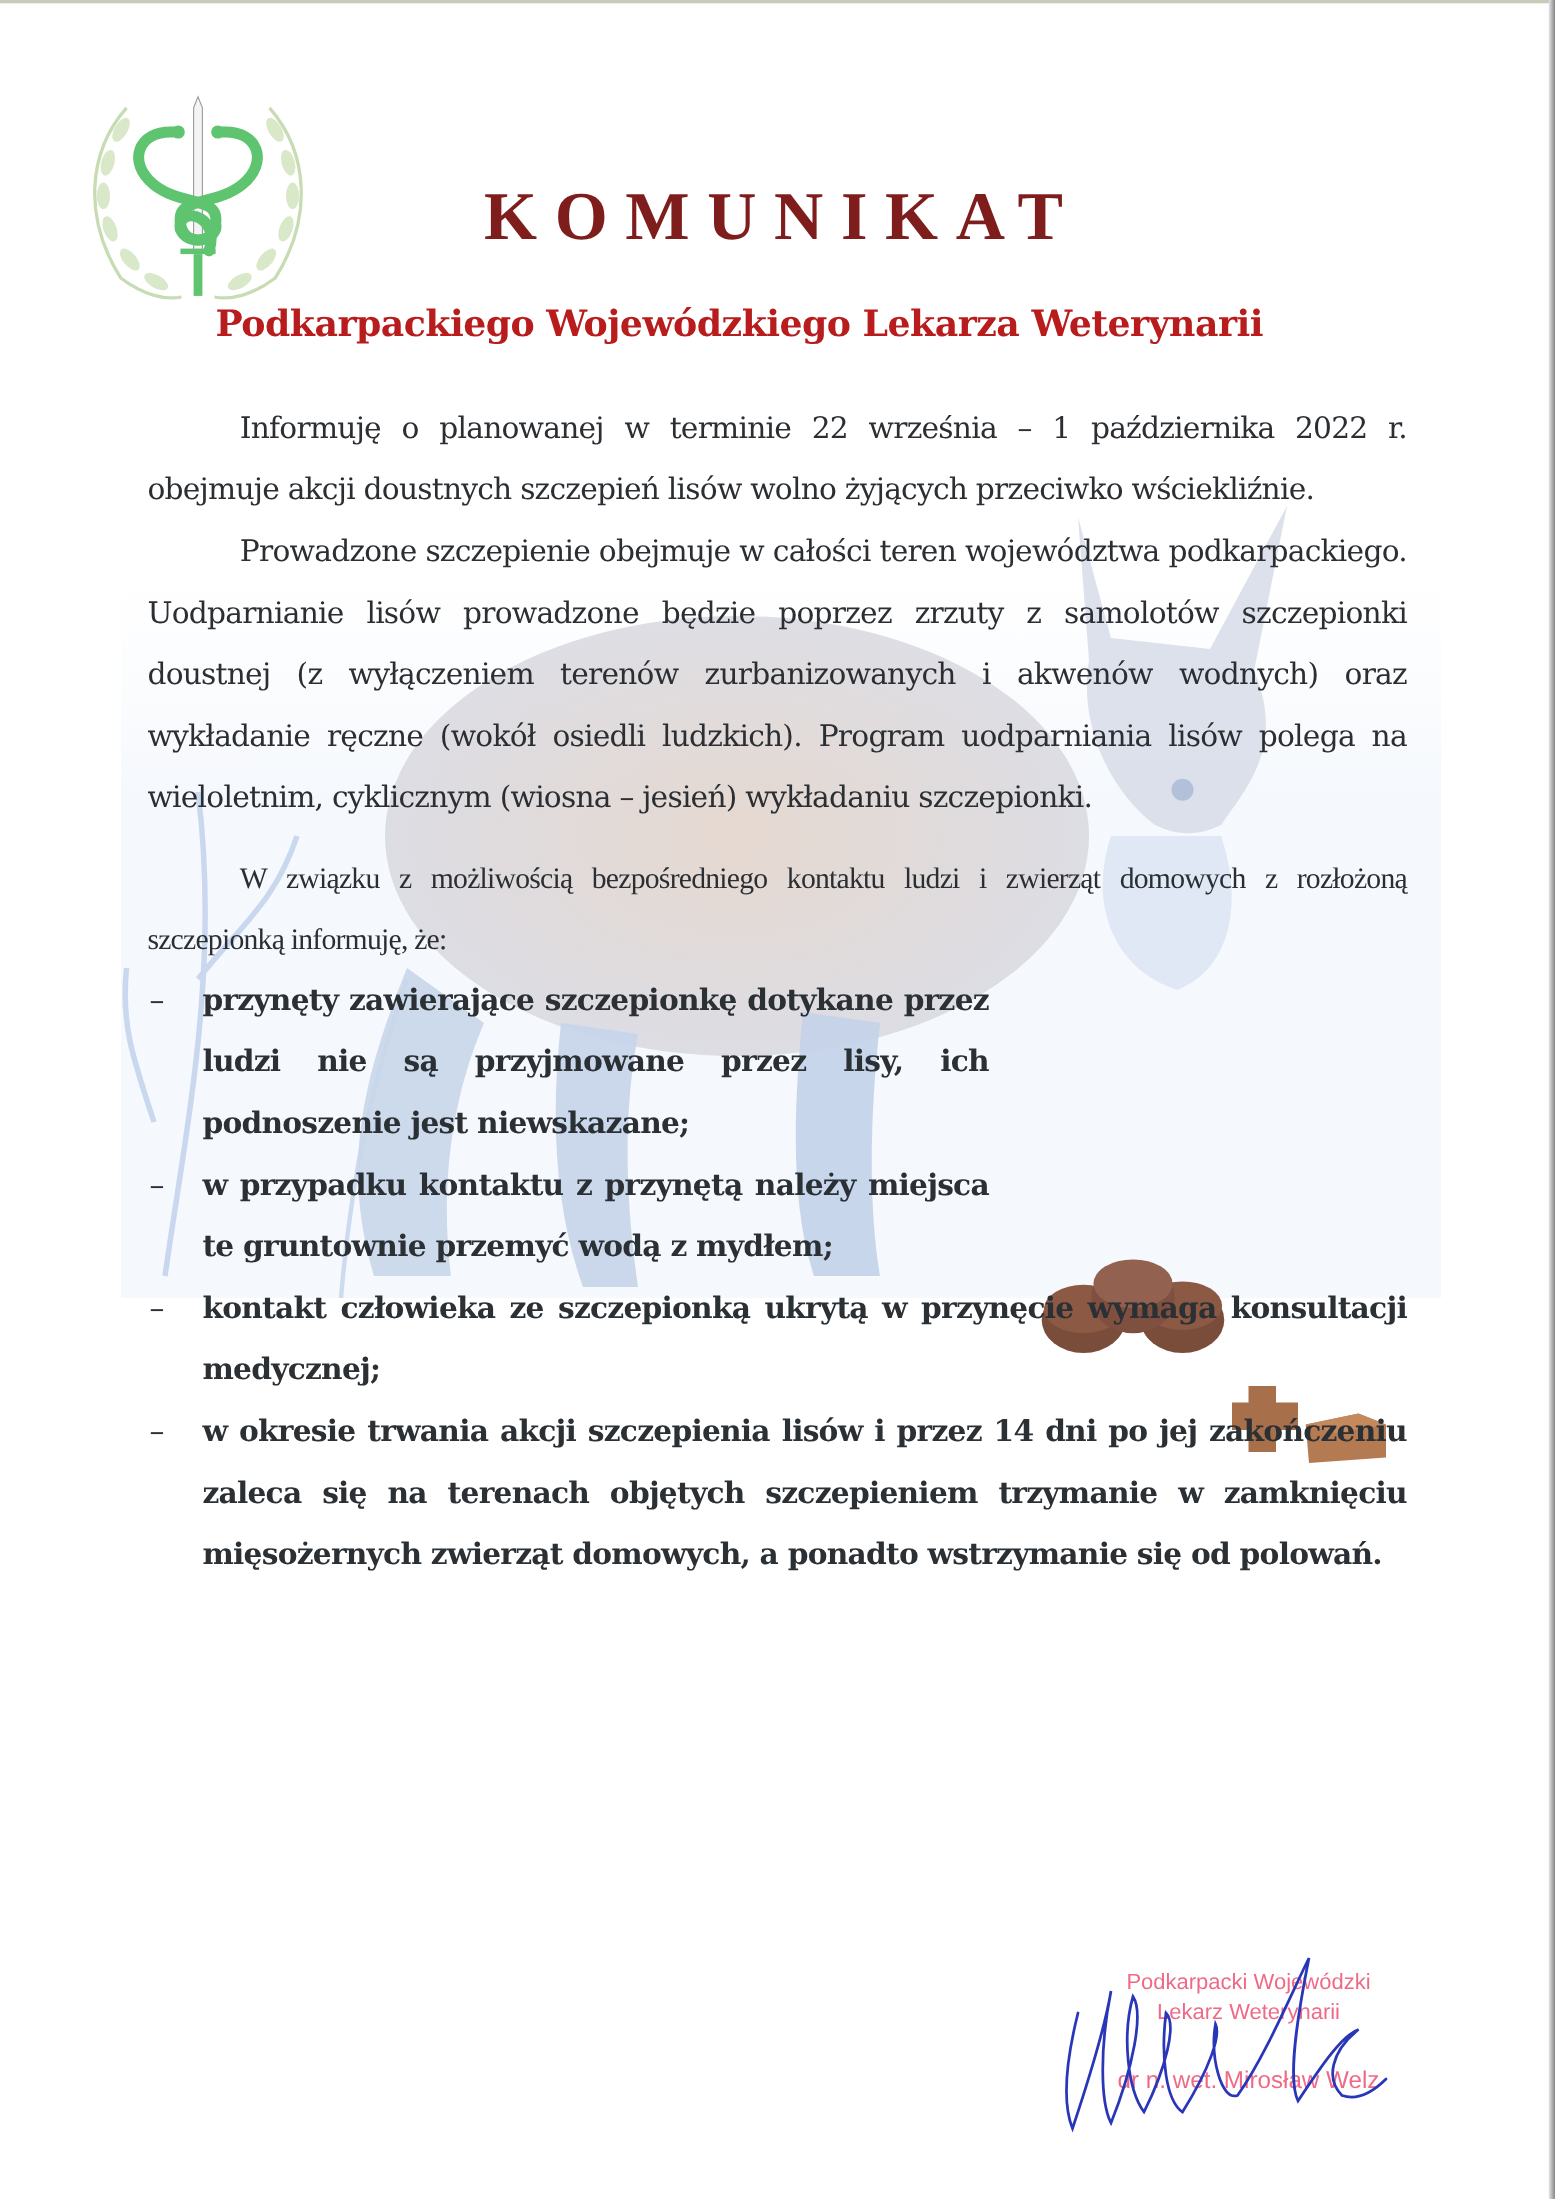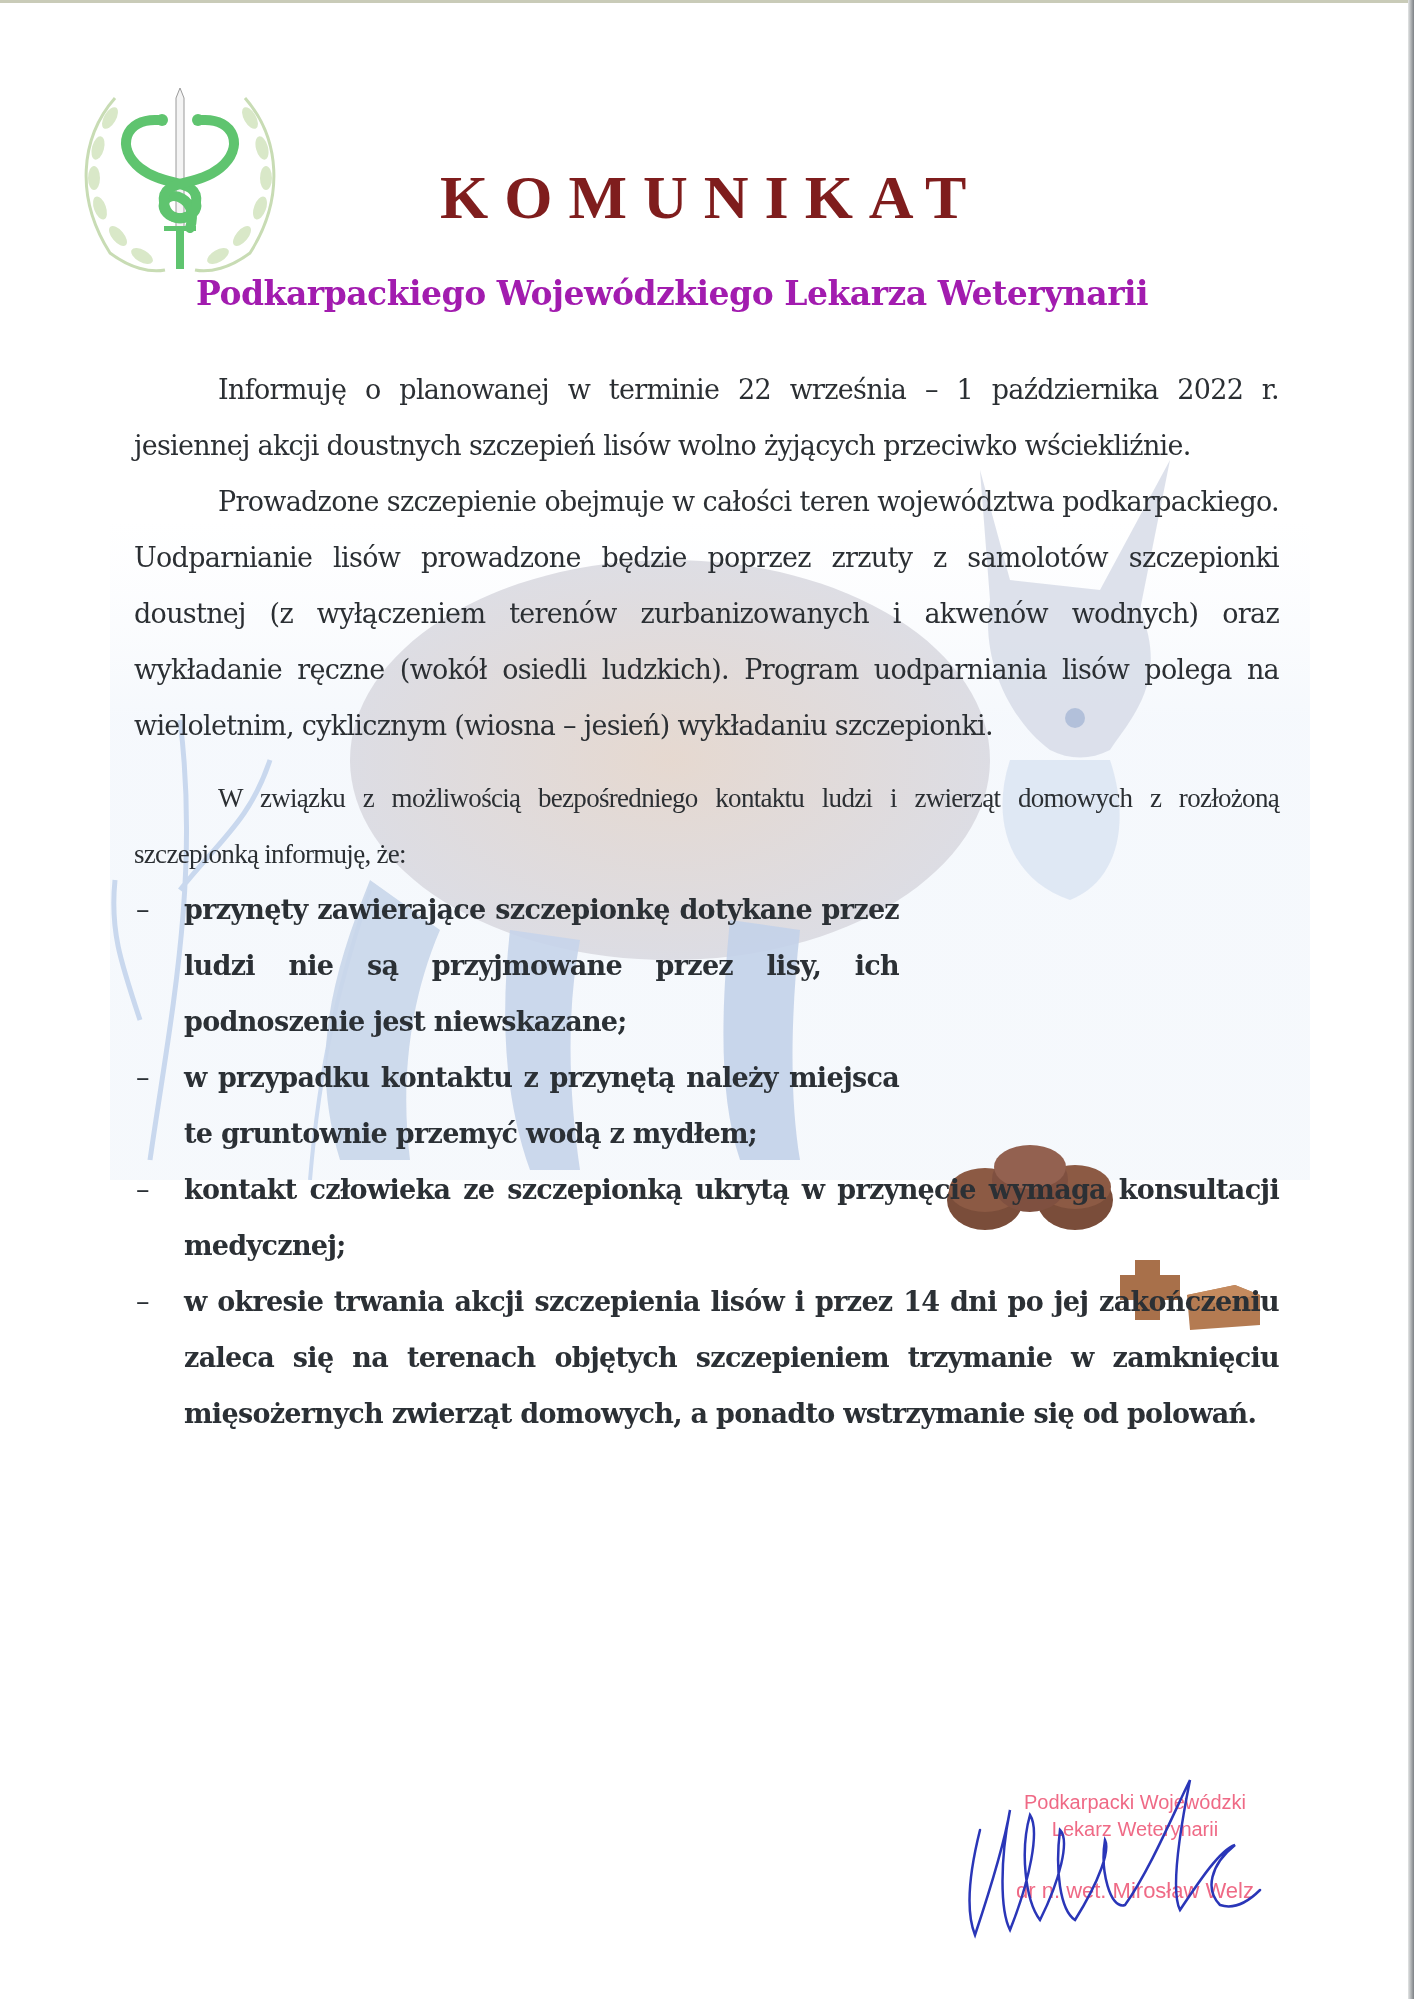--- a/index.html
+++ b/index.html
@@ -18,21 +18,21 @@
   .logo { position: absolute; left: 70px; top: 78px; width: 220px; height: 200px; z-index: 1; }
 
   .title {
     position: absolute; left: 440px; top: 162px; width: 560px;
     font-family: "Liberation Serif", serif; font-weight: bold;
     font-size: 62px; letter-spacing: 16px; color: #7f1d1d; z-index: 2;
   }
   .subtitle {
     position: absolute; left: 196px; top: 274px; width: 1080px;
     font-family: "DejaVu Serif", serif; font-weight: bold;
-    font-size: 33px; color: #a21caf; z-index: 2; letter-spacing: -0.5px;
+    font-size: 33px; color: #b91c1c; z-index: 2; letter-spacing: -0.5px;
   }
 
   .content { position: absolute; left: 134px; top: 362px; width: 1145px; z-index: 2; }
   .para {
     font-family: "DejaVu Serif", serif;
     font-size: 27px; line-height: 56px; text-align: justify;
     letter-spacing: -0.7px; margin: 0;
   }
   .indent { text-indent: 84px; }
   .p1 { margin-bottom: 0; }
@@ -123,21 +123,21 @@
     <path d="M132 42 C165 40 175 70 150 90 C125 110 90 100 94 125 C98 150 130 140 126 125"></path>
   </g>
   <circle cx="92" cy="42" r="6" fill="#5fc46f"></circle>
   <circle cx="128" cy="42" r="6" fill="#5fc46f"></circle>
 </svg>
 
 <div class="title">KOMUNIKAT</div>
 <div class="subtitle">Podkarpackiego Wojewódzkiego Lekarza Weterynarii</div>
 
 <div class="content">
-  <p class="para indent p1"><span>Informuję o planowanej w terminie </span><b>22 września – 1 października 2022 r.</b><span> </span><b>jesiennej</b><span> akcji doustnych szczepień lisów wolno żyjących przeciwko wściekliźnie.</span></p>
+  <p class="para indent p1"><span>Informuję o planowanej w terminie </span><b>22 września – 1 października 2022 r.</b><span> </span><b>obejmuje</b><span> akcji doustnych szczepień lisów wolno żyjących przeciwko wściekliźnie.</span></p>
 
   <p class="para indent p2">Prowadzone szczepienie obejmuje w całości teren województwa podkarpackiego. Uodparnianie lisów prowadzone będzie poprzez zrzuty z samolotów szczepionki doustnej (z wyłączeniem terenów zurbanizowanych i akwenów wodnych) oraz wykładanie ręczne (wokół osiedli ludzkich). Program uodparniania lisów polega na wieloletnim, cyklicznym (wiosna – jesień) wykładaniu szczepionki.</p>
 
 
   <p class="para indent p4">W związku z możliwością bezpośredniego kontaktu ludzi i zwierząt domowych z rozłożoną szczepionką informuję, że:</p>
 
   <ul class="bullets">
     <li class="bullet narrow"><span class="dash">–</span><span>przynęty zawierające szczepionkę dotykane przez ludzi nie są przyjmowane przez lisy, ich podnoszenie jest niewskazane;</span></li>
     <li class="bullet narrow"><span class="dash">–</span><span>w przypadku kontaktu z przynętą należy miejsca te gruntownie przemyć wodą z mydłem;</span></li>
     <li class="bullet"><span class="dash">–</span><span>kontakt człowieka ze szczepionką ukrytą w przynęcie wymaga konsultacji medycznej;</span></li>

